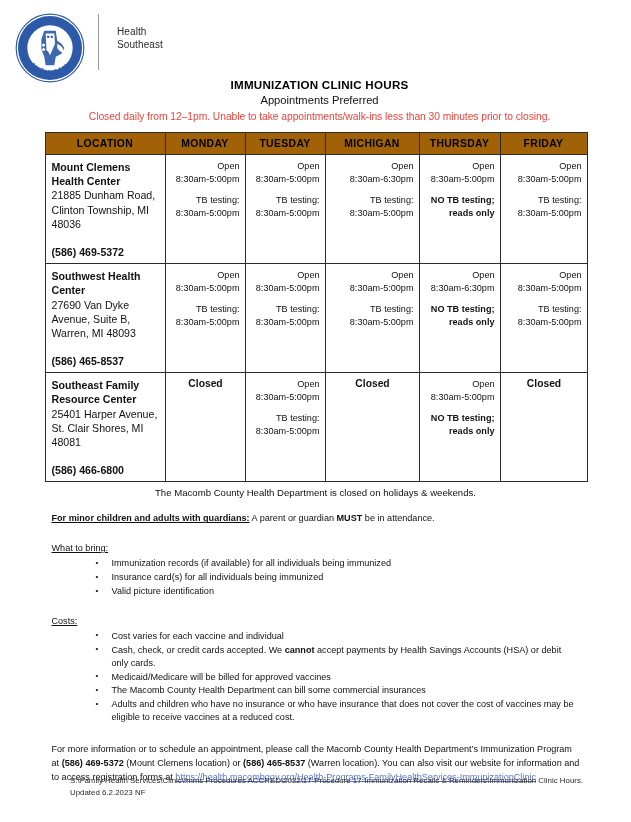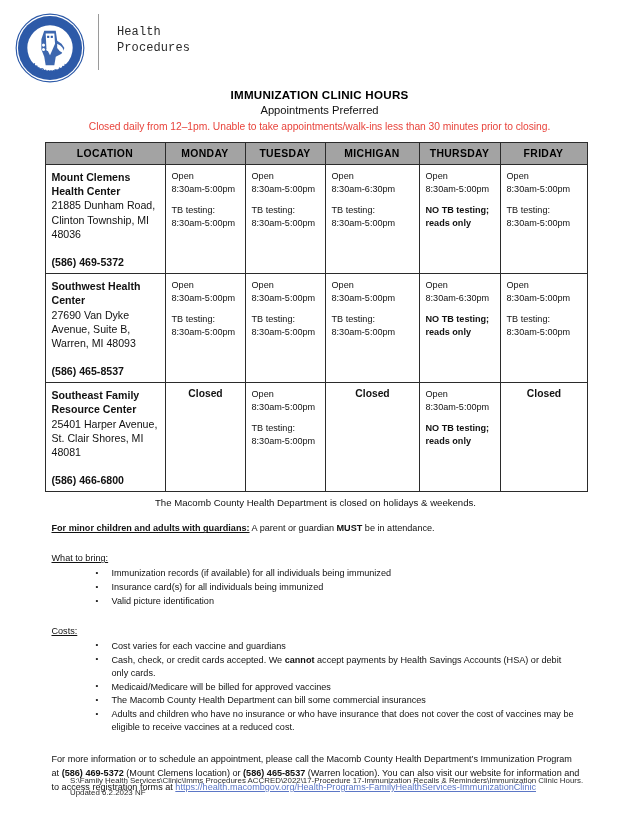--- a/index.html
+++ b/index.html
@@ -41,31 +41,31 @@
   .header-divider {
     width: 1px;
     background: #9a9a9a;
     height: 56px;
     margin: 2px 0 0 12px;
     flex: 0 0 1px;
   }
 
   .header-title {
     margin: 13px 0 12px 18px;
-    font-size: 12px;
+    font-size: 10px;
     line-height: 1.32;
     color: #2b2b2b;
-    font-family: Liberation Mono, monospace;
+    font-family: Liberation Sans, sans-serif;
     letter-spacing: 0.1px;
   }
 
   
   .title-block {
     text-align: center;
-    margin-top: 10px;
+    margin-top: 0;
     padding-left: 8px;
   }
   .doc-title {
     font-size: 11.6px;
     font-weight: bold;
     letter-spacing: 0.25px;
     color: #000;
   }
   .doc-subtitle {
     font-size: 11.2px;
@@ -92,21 +92,21 @@
     border: 1.4px solid #2b2b2b;
   }
 
   table.hours th, table.hours td {
     border: 1.1px solid #2b2b2b;
     vertical-align: top;
     padding: 5px 5px 4px 6px;
   }
 
   table.hours thead th {
-    background: #a3a3a3;
+    background: #a16207;
     text-align: center;
     font-size: 10.4px;
     font-weight: bold;
     letter-spacing: 0.35px;
     padding: 5px 2px 5px 2px;
     vertical-align: middle;
     height: 20px;
     color: #000;
   }
 
@@ -132,21 +132,21 @@
     font-weight: bold;
     margin-top: 14px;
   }
 
   td.day {
     font-size: 9.1px;
     line-height: 1.38;
     padding-top: 9px;
     color: #111;
   }
-  td.day .blk { display: block; }
+  td.day .blk { display: block; text-align: right; }
   td.day .gap { display: block; height: 9px; }
   td.day .bold { font-weight: bold; }
 
   td.closed {
     font-size: 10.3px;
     font-weight: bold;
     text-align: center;
     vertical-align: middle;
   }
 
@@ -258,21 +258,21 @@
         </text>
         <circle cx="18" cy="63" r="1.2" fill="#2d5aa8"></circle>
         <circle cx="82" cy="63" r="1.2" fill="#2d5aa8"></circle>
       </svg>
     </div>
 
     <div class="header-divider"></div>
 
     <div class="header-title">
       <div>Health</div>
-      <div>Procedures</div>
+      <div>Southeast</div>
     </div>
   </div>
 
   <div class="title-block">
     <div class="doc-title">IMMUNIZATION CLINIC HOURS</div>
     <div class="doc-subtitle">Appointments Preferred</div>
     <div class="doc-warning">Closed daily from 12–1pm. Unable to take appointments/walk-ins less than 30 minutes prior to closing.</div>
   </div>
 
   <div class="table-wrap">
@@ -424,21 +424,21 @@
 
     <span class="sec-head">What to bring:</span>
     <ul class="bullets">
       <li>Immunization records (if available) for all individuals being immunized</li>
       <li>Insurance card(s) for all individuals being immunized</li>
       <li>Valid picture identification</li>
     </ul>
 
     <span class="sec-head">Costs:</span>
     <ul class="bullets">
-      <li><span>Cost varies for each vaccine and guardians</span></li>
+      <li><span>Cost varies for each vaccine and individual</span></li>
       <li><span>Cash, check, or credit cards accepted. We </span><span class="b">cannot</span><span> accept payments by Health Savings Accounts (HSA) or debit only cards.</span></li>
       <li><span>Medicaid/Medicare will be billed for approved vaccines</span></li>
       <li><span>The Macomb County Health Department can bill some commercial insurances</span></li>
       <li><span>Adults and children who have no insurance or who have insurance that does not cover the cost of vaccines may be eligible to receive vaccines at a reduced cost.</span></li>
     </ul>
 
     <div class="contact-para">
       <span>For more information or to schedule an appointment, please call the Macomb County Health Department’s Immunization Program at </span><span class="b">(586) 469-5372</span><span> (Mount Clemens location) or </span><span class="b">(586) 465-8537</span><span> (Warren location). You can also visit our website for information and to access registration forms at </span><span class="link">https://health.macombgov.org/Health-Programs-FamilyHealthServices-ImmunizationClinic</span>
     </div>
   </div>

